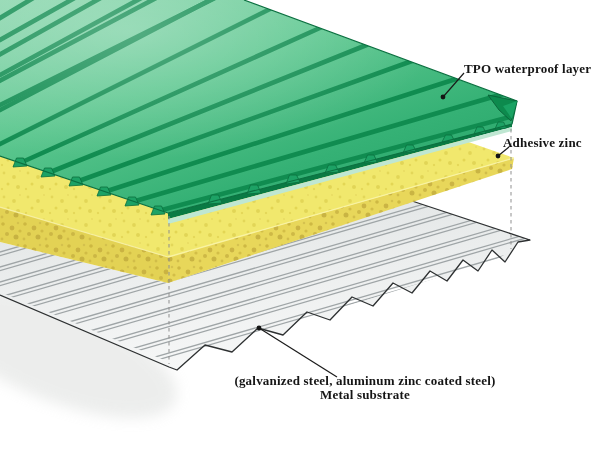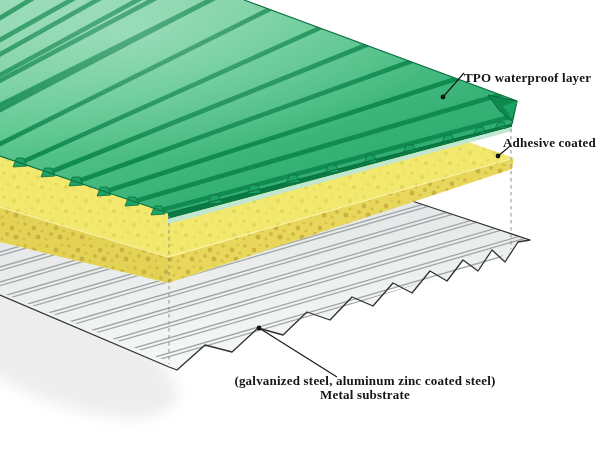--- a/index.html
+++ b/index.html
@@ -185,22 +185,22 @@
   <g stroke="#1a1a1a" stroke-width="1.2" fill="#141414">
     <line x1="443" y1="97" x2="464" y2="73"></line>
     <circle cx="443" cy="97" r="2.4" stroke="none"></circle>
     <line x1="498" y1="156" x2="509" y2="147"></line>
     <circle cx="498" cy="156" r="2.4" stroke="none"></circle>
     <line x1="259" y1="328" x2="337" y2="377"></line>
     <circle cx="259" cy="328" r="2.4" stroke="none"></circle>
   </g>
 </svg>
 
-<div class="lbl" style="left:464px;top:70px;">TPO waterproof layer</div>
-
-<div class="lbl" style="left:503px;top:135px;">Adhesive coated</div>
+<div class="lbl" style="left:464px;top:61px;">TPO waterproof layer</div>
+
+<div class="lbl" style="left:503px;top:135px;">Adhesive zinc</div>
 
 <div class="lbl lbl-metal">
   <div>(galvanized steel, aluminum zinc coated steel)</div>
   <div>Metal substrate</div>
 </div>
 
 </div>
 
 </body></html>

